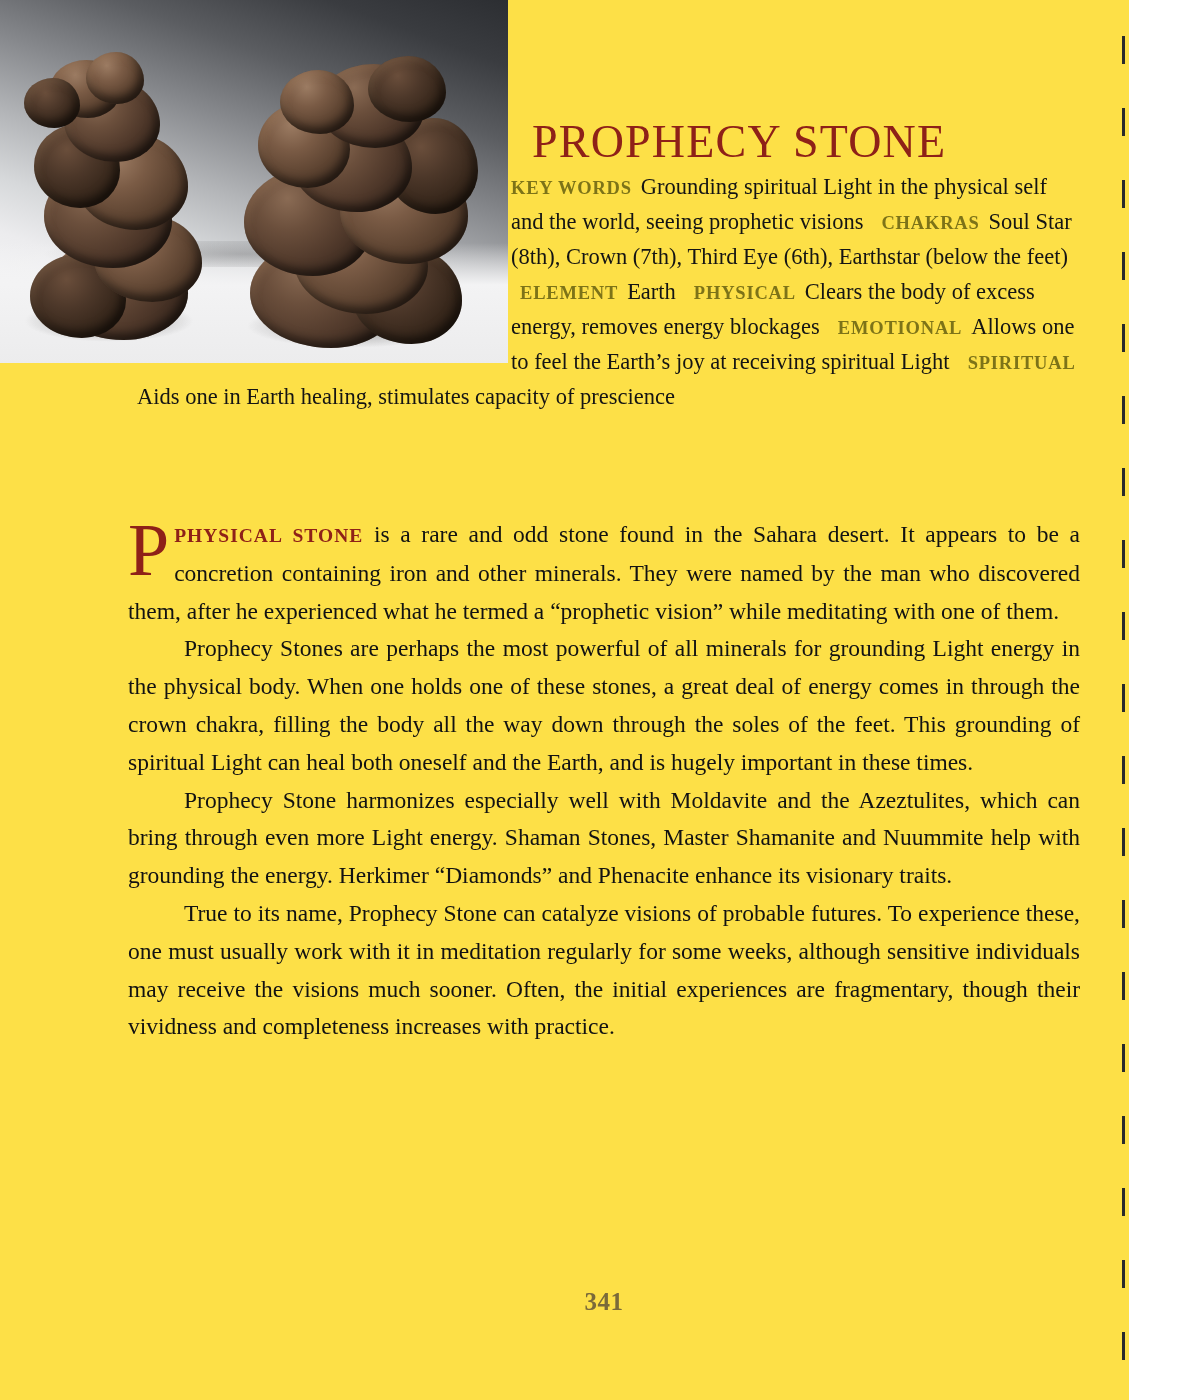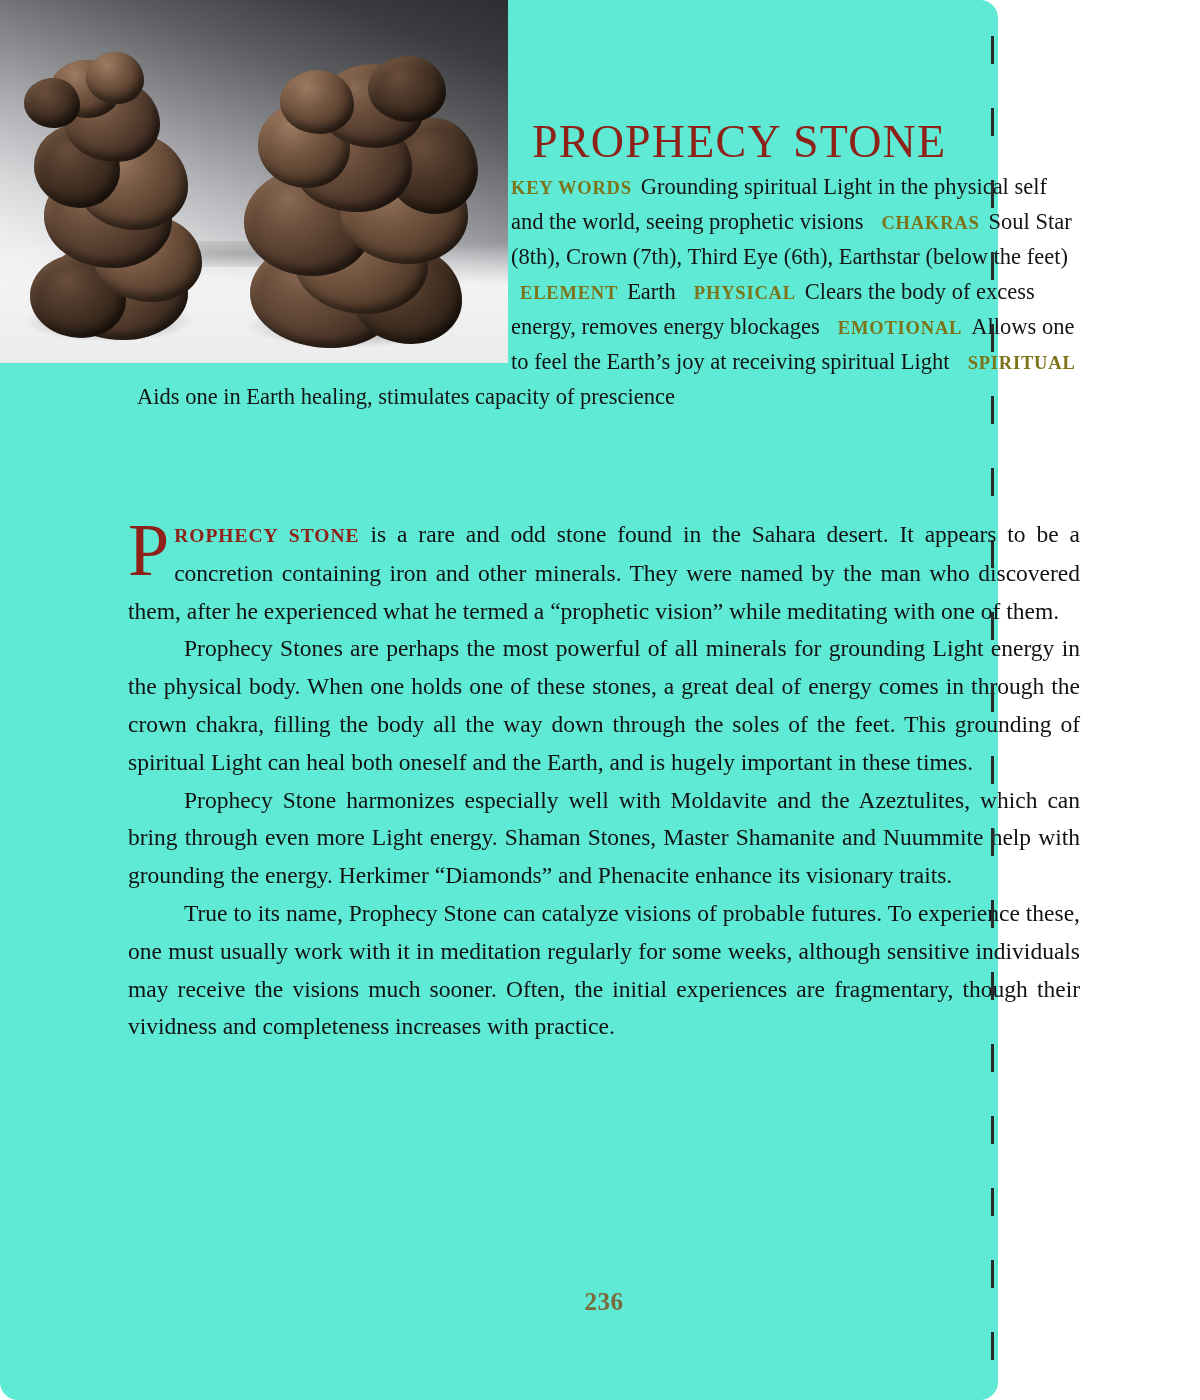--- a/index.html
+++ b/index.html
@@ -12,24 +12,23 @@
     width: 1200px;
     height: 1400px;
     overflow: hidden;
     font-family: "Liberation Serif", "DejaVu Serif", serif;
     color: #141414;
     position: relative;
   }
 
   .page {
     position: relative;
-    width: 998px;
+    width: 1129px;
     height: 1400px;
-    background: #5eead4;
-    border-radius: 18px;
+    background: #fde047;
   }
 
   
   .photo {
     position: absolute;
     left: 0;
     top: 0;
     width: 508px;
     height: 363px;
     overflow: hidden;
@@ -234,30 +233,30 @@
 
     <h1 class="title">PROPHECY STONE</h1>
 
     <div class="keyblock">
       <div class="float-spacer"></div>
 
       <span class="kw">KEY WORDS</span><span class="kw-gap"></span><span>Grounding spiritual Light in the physical self and the world, seeing prophetic visions</span><span class="kw-gap"></span><span class="kw-gap"></span><span class="kw">CHAKRAS</span><span class="kw-gap"></span><span>Soul Star (8th), Crown (7th), Third Eye (6th), Earthstar (below the feet)</span><span class="kw-gap"></span><span class="kw-gap"></span><span class="kw">ELEMENT</span><span class="kw-gap"></span><span>Earth</span><span class="kw-gap"></span><span class="kw-gap"></span><span class="kw">PHYSICAL</span><span class="kw-gap"></span><span>Clears the body of excess energy, removes energy blockages</span><span class="kw-gap"></span><span class="kw-gap"></span><span class="kw">EMOTIONAL</span><span class="kw-gap"></span><span>Allows one to feel the Earth’s joy at receiving spiritual Light</span><span class="kw-gap"></span><span class="kw-gap"></span><span class="kw">SPIRITUAL</span><span class="kw-gap"></span><span>Aids one in Earth healing, stimulates capacity of prescience</span>
     </div>
 
     <div class="body-copy">
-      <p class="first"><span class="dropcap">P</span><span class="smallcaps">ROPHECY STONE</span><span> is a rare and odd stone found in the Sahara desert. It appears to be a concretion containing iron and other minerals. They were named by the man who discovered them, after he experienced what he termed a “prophetic vision” while meditating with one of them.</span></p>
+      <p class="first"><span class="dropcap">P</span><span class="smallcaps">PHYSICAL STONE</span><span> is a rare and odd stone found in the Sahara desert. It appears to be a concretion containing iron and other minerals. They were named by the man who discovered them, after he experienced what he termed a “prophetic vision” while meditating with one of them.</span></p>
 
       <p>Prophecy Stones are perhaps the most powerful of all minerals for grounding Light energy in the physical body. When one holds one of these stones, a great deal of energy comes in through the crown chakra, filling the body all the way down through the soles of the feet. This grounding of spiritual Light can heal both oneself and the Earth, and is hugely important in these times.</p>
 
       <p>Prophecy Stone harmonizes especially well with Moldavite and the Azeztulites, which can bring through even more Light energy. Shaman Stones, Master Shamanite and Nuummite help with grounding the energy. Herkimer “Diamonds” and Phenacite enhance its visionary traits.</p>
 
       <p>True to its name, Prophecy Stone can catalyze visions of probable futures. To experience these, one must usually work with it in meditation regularly for some weeks, although sensitive individuals may receive the visions much sooner. Often, the initial experiences are fragmentary, though their vividness and completeness increases with practice.</p>
     </div>
 
-    <div class="folio">236</div>
+    <div class="folio">341</div>
   </div>
 
   <div class="edge-ticks">
       <i style="top: 36px;"></i>
       <i style="top: 108px;"></i>
       <i style="top: 180px;"></i>
       <i style="top: 252px;"></i>
       <i style="top: 324px;"></i>
       <i style="top: 396px;"></i>
       <i style="top: 468px;"></i>

